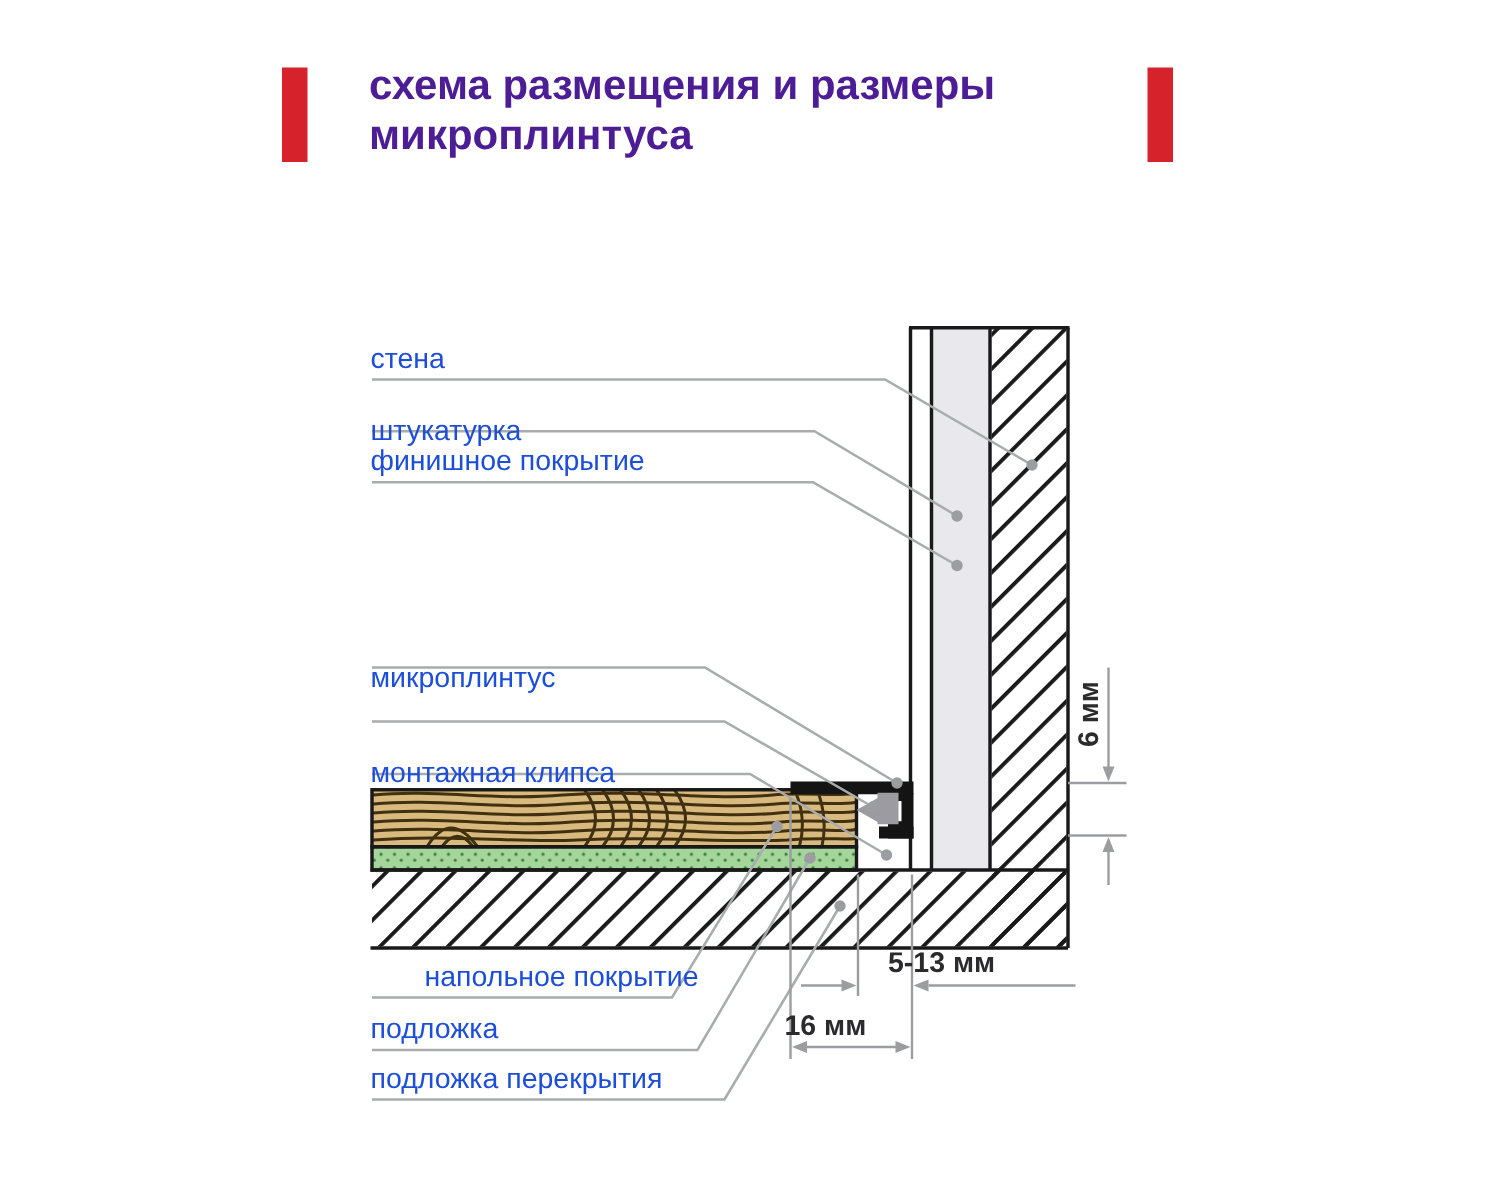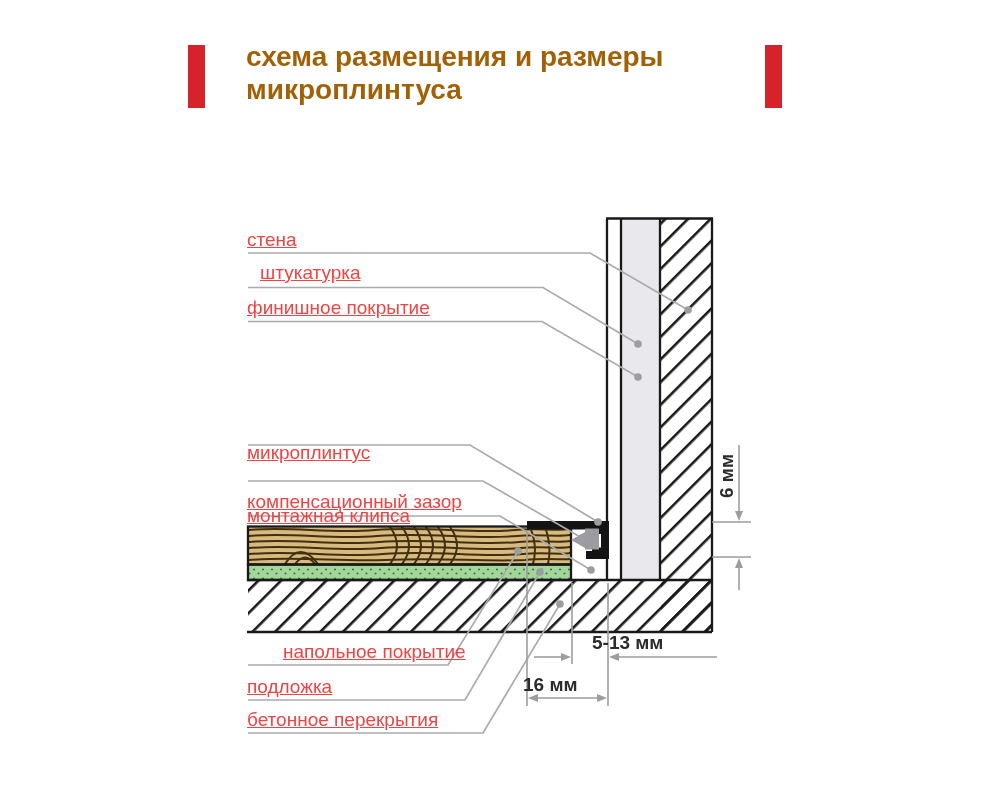--- a/index.html
+++ b/index.html
@@ -7,31 +7,31 @@
     position:relative; width:1000px; height:800px;
     background:#ffffff; overflow:hidden;
     font-family:"Liberation Sans","DejaVu Sans",sans-serif;
   }
   
   .red-bar { position:absolute; width:17px; height:63px; background:#d5222b; top:45px; }
   .red-bar.left  { left:188px; }
   .red-bar.right { left:765px; }
   .title {
     position:absolute; left:246px; top:40px; width:520px;
-    font-size:28px; line-height:33px; font-weight:700; color:#a16207;
+    font-size:28px; line-height:33px; font-weight:700; color:#4c1d95;
   }
   
   .diagram-svg { position:absolute; left:0; top:0; }
   
   .lbl {
     position:absolute; left:247px; height:22px;
-    font-size:19px; font-weight:500; color:#ef4444; white-space:nowrap;text-decoration:underline;
+    font-size:19px; font-weight:500; color:#1d4ed8; white-space:nowrap;
   }
   .lbl.wall     { top:229px; }
-  .lbl.plaster  { top:262px;margin-left:13px; }
+  .lbl.plaster  { top:277px; }
   .lbl.finish   { top:297px; }
   .lbl.plinth   { top:442px; }
   .lbl.clip     { top:457px;margin-top:48px; }
   .lbl.gap      { top:491px; }
   .lbl.floor    { top:641px;margin-left:36px; }
   .lbl.underlay { top:676px; }
   .lbl.concrete { top:709px; }
   
   .dim {
     position:absolute; font-size:19px; font-weight:600; color:#2b2b2d; white-space:nowrap;
@@ -165,22 +165,21 @@
       <polygon points="528,698 538,694 538,702"></polygon>
       <polygon points="607,698 597,694 597,702"></polygon>
     </g>
   </svg>
 
   <div class="lbl wall">стена</div>
   <div class="lbl plaster">штукатурка</div>
   <div class="lbl finish">финишное покрытие</div>
   <div class="lbl plinth">микроплинтус</div>
   <div class="lbl clip">монтажная клипса</div>
-  <div class="lbl gap">компенсационный зазор</div>
   <div class="lbl floor">напольное покрытие</div>
   <div class="lbl underlay">подложка</div>
-  <div class="lbl concrete">бетонное перекрытия</div>
+  <div class="lbl concrete">подложка перекрытия</div>
 
   <div class="dim h6">6 мм</div>
   <div class="dim g513">5-13 мм</div>
   <div class="dim w16">16 мм</div>
 
 </div>
 
 </body></html>

